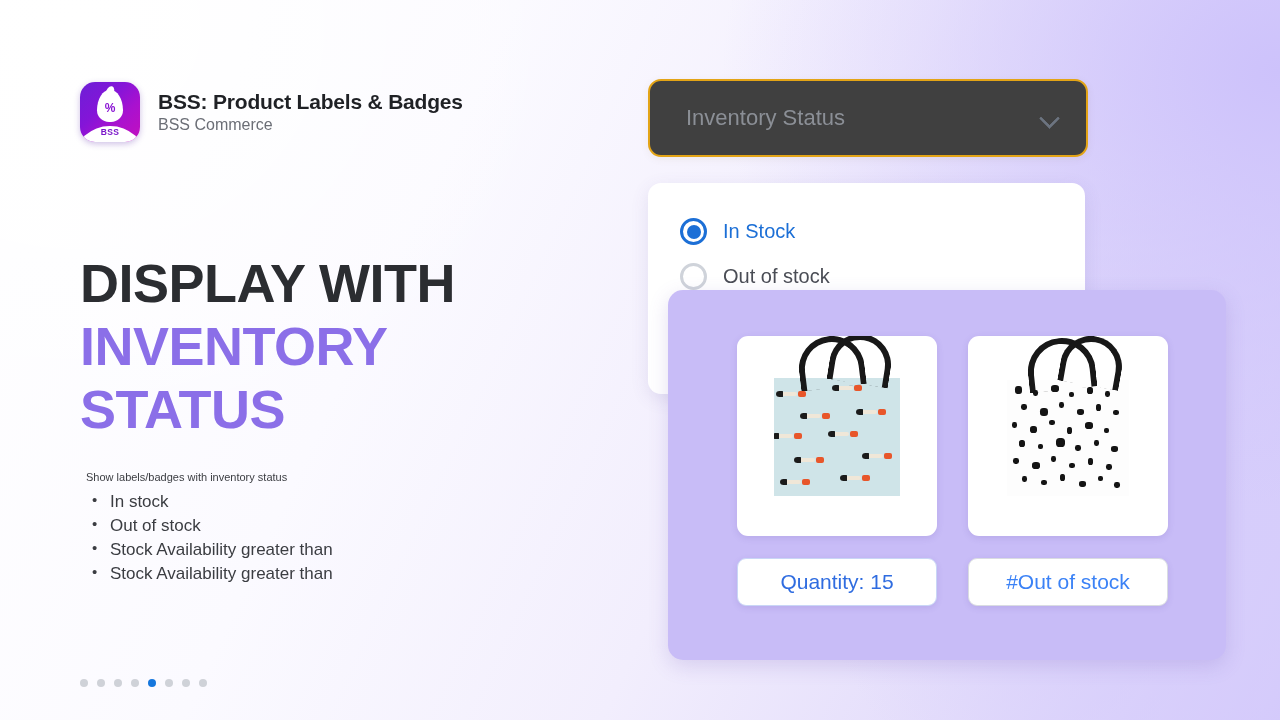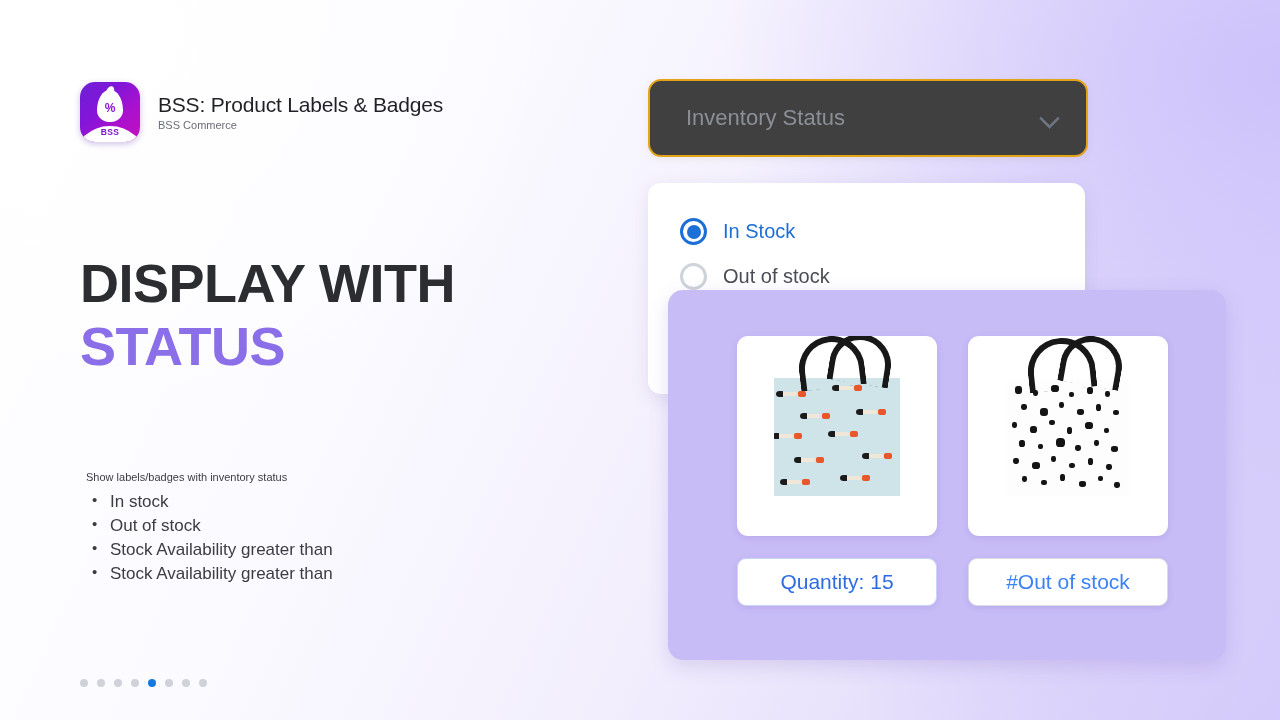--- a/index.html
+++ b/index.html
@@ -38,22 +38,22 @@
   }
   .logo-arc {
     position:absolute; left:-8%; bottom:-16px; width:116%; height:32px;
     background:#fff; border-radius:50% 50% 14px 14px / 100% 100% 0 0;
   }
   .logo-bss {
     position:absolute; left:0; right:0; bottom:5px; text-align:center;
     font-size:8.5px; font-weight:bold; letter-spacing:.4px; color:#7a14c9; z-index:4;
   }
   .brand-text { display:flex; flex-direction:column; gap:2px; }
-  .brand-title { font-size:21px; font-weight:normal; color:#1f2125; letter-spacing:-.2px; }
-  .brand-sub { font-size:11px; color:#6b6e76; }
+  .brand-title { font-size:21px; font-weight:bold; color:#1f2125; letter-spacing:-.2px; }
+  .brand-sub { font-size:16px; color:#6b6e76; }
 
   .headline { position:absolute; left:80px; top:252px; }
   .headline-line { font-size:54px; font-weight:bold; line-height:1.17; letter-spacing:-.5px; }
   .hl-dark { color:#2b2d31; }
   .hl-purple { color:#8b6fe8; }
 
   .desc { position:absolute; left:80px; top:470px; }
   .desc-lead { font-size:11px; color:#3b3d42; line-height:1.45;margin-left:6px; }
   .desc-list { list-style:none; margin-top:4px; }
   .desc-list li { font-size:17px; color:#3b3d42; line-height:1.42; padding-left:30px; position:relative; }
@@ -176,20 +176,21 @@
       <span class="logo-bss">BSS</span>
     </div>
     <div class="brand-text">
       <div class="brand-title">BSS: Product Labels &amp; Badges</div>
       <div class="brand-sub">BSS Commerce</div>
     </div>
   </div>
 
   <div class="headline">
     <div class="headline-line hl-dark">DISPLAY WITH</div>
+    <div class="headline-line hl-purple">INVENTORY</div>
     <div class="headline-line hl-purple">STATUS</div>
   </div>
 
   <div class="desc">
     <div class="desc-lead">Show labels/badges with inventory status</div>
     <ul class="desc-list">
       <li>In stock</li>
       <li>Out of stock</li>
       <li>Stock Availability greater than</li>
       <li>Stock Availability greater than</li>

